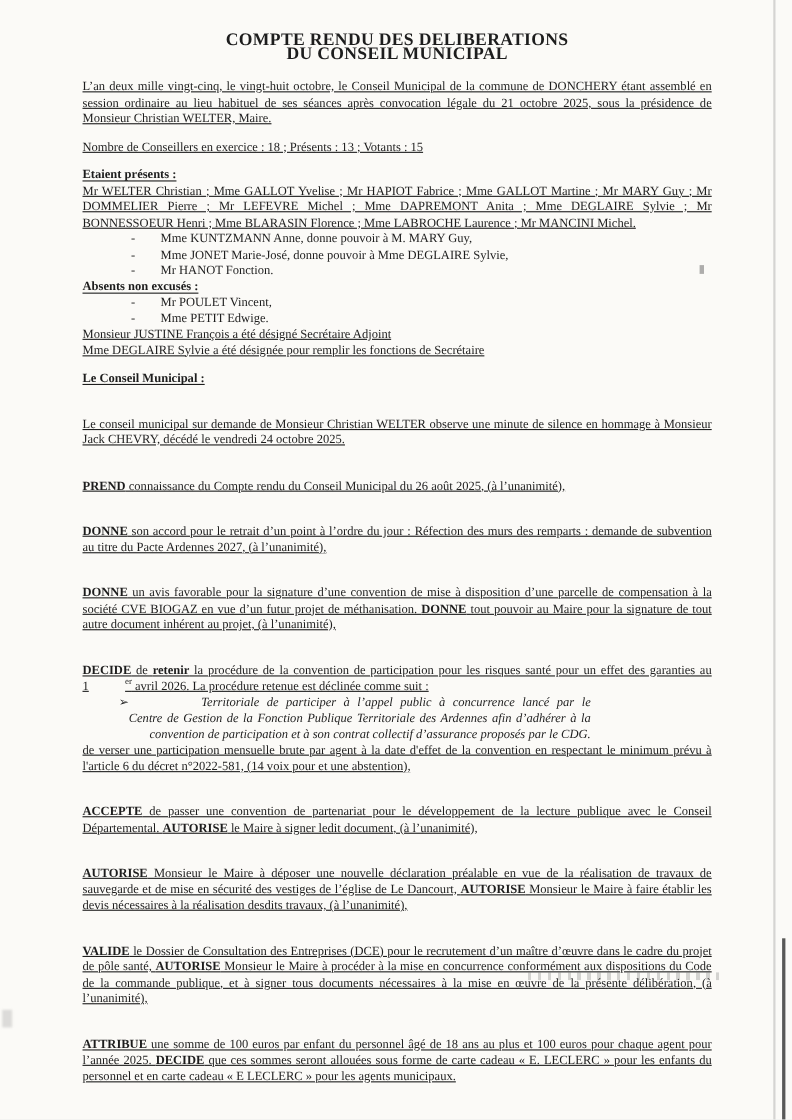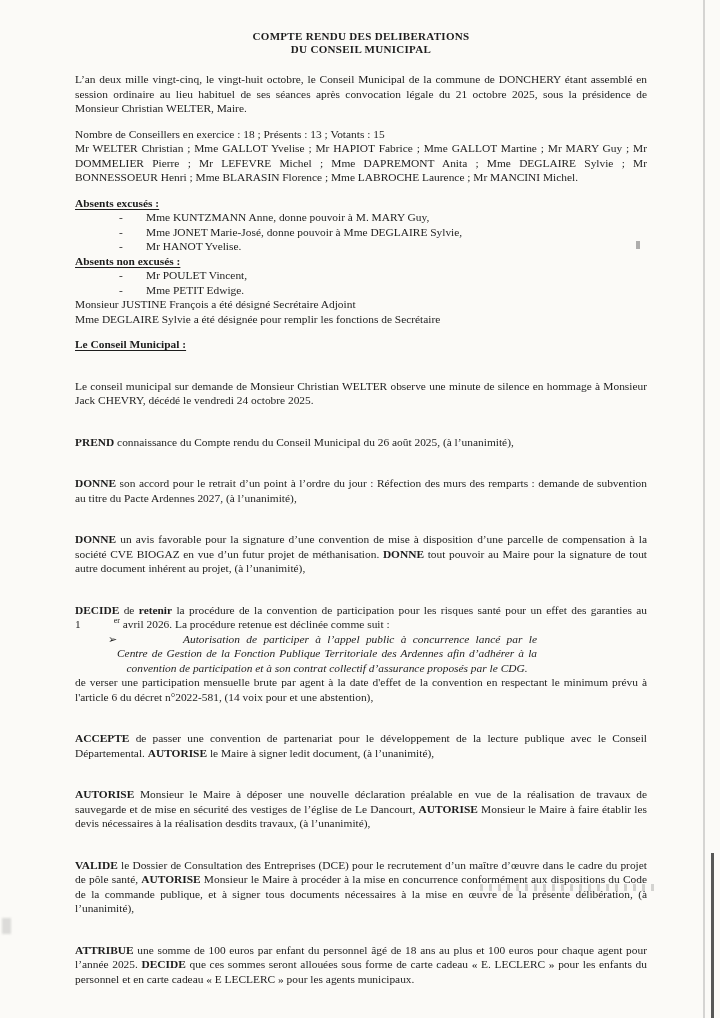--- a/index.html
+++ b/index.html
@@ -16,25 +16,25 @@
     position:absolute;
     left:75px;top:0;
     width:572px;
     font-size:11.4px;
     line-height:14.5px;
   }
   .title{
     padding-top:30px;
     text-align:center;
     font-weight:bold;
-    font-size:11px;
+    font-size:16px;
     line-height:13px;
     letter-spacing:0.3px;
   }
-  .para{margin:27px 0 0 0;text-align:justify;}
+  .para{margin:27px 0 0 0;text-align:justify;text-decoration:underline;}
   .m0{margin-top:0;}
   .mt8{margin-top:6px;}
   .mt13{margin-top:11px;}
   .mt16{margin-top:16px;}
   .mt22{margin-top:20px;}
   .heading{
     font-weight:bold;
     text-decoration:underline;
     text-underline-offset:2px;
     margin-top:11px;
@@ -47,21 +47,21 @@
   sup{font-size:8px;line-height:0;vertical-align:super;padding-left:33px;}
   
   .ind-line{
     position:relative;
     margin-left:42px;
     width:420px;
     font-style:italic;
   }
   .ind-line.l1{text-align:justify;text-align-last:justify;text-indent:66px;}
   .ind-line.l2{text-align:justify;text-align-last:justify;}
-  .ind-line.l3{text-align:center;}
+  .ind-line.l3{text-align:right;}
   .arrow-glyph{
     position:absolute;left:-9px;top:0;
     font-style:normal;
     text-indent:0;
     font-size:11px;
   }
   
   .scan-edge-light{
     position:absolute;left:703px;top:0;width:2px;height:1018px;
     background:rgba(125,125,125,0.30);
@@ -96,34 +96,34 @@
 
     <div class="title">
       <div>COMPTE RENDU DES DELIBERATIONS</div>
       <div>DU CONSEIL MUNICIPAL</div>
     </div>
 
     <p class="para mt16">L’an deux mille vingt-cinq, le vingt-huit octobre, le Conseil Municipal de la commune de DONCHERY étant assemblé en session ordinaire au lieu habituel de ses séances après convocation légale du 21 octobre 2025, sous la présidence de Monsieur Christian WELTER, Maire.</p>
 
     <p class="para mt13">Nombre de Conseillers en exercice : 18 ; Présents : 13 ; Votants : 15</p>
 
+    <div class="heading">Etaient présents :</div>
     <p class="para m0">Mr WELTER Christian ; Mme GALLOT Yvelise ; Mr HAPIOT Fabrice ; Mme GALLOT Martine ; Mr MARY Guy ; Mr DOMMELIER Pierre ; Mr LEFEVRE Michel ; Mme DAPREMONT Anita ; Mme DEGLAIRE Sylvie ; Mr BONNESSOEUR Henri ; Mme BLARASIN Florence ; Mme LABROCHE Laurence ; Mr MANCINI Michel.</p>
 
-    <div class="heading mt8">Absents excusés :</div>
     <div class="bullet">
       <span class="dash">-</span>
       <span>Mme KUNTZMANN Anne, donne pouvoir à M. MARY Guy,</span>
     </div>
     <div class="bullet">
       <span class="dash">-</span>
       <span>Mme JONET Marie-José, donne pouvoir à Mme DEGLAIRE Sylvie,</span>
     </div>
     <div class="bullet">
       <span class="dash">-</span>
-      <span>Mr HANOT Yvelise.</span>
+      <span>Mr HANOT Fonction.</span>
     </div>
 
     <div class="heading m0">Absents non excusés :</div>
     <div class="bullet">
       <span class="dash">-</span>
       <span>Mr POULET Vincent,</span>
     </div>
     <div class="bullet">
       <span class="dash">-</span>
       <span>Mme PETIT Edwige.</span>
@@ -138,21 +138,21 @@
 
     <p class="para"><span class="b">PREND</span><span> connaissance du Compte rendu du Conseil Municipal du 26 août 2025, (à l’unanimité),</span></p>
 
     <p class="para"><span class="b">DONNE</span><span> son accord pour le retrait d’un point à l’ordre du jour : Réfection des murs des remparts : demande de subvention au titre du Pacte Ardennes 2027, (à l’unanimité),</span></p>
 
     <p class="para"><span class="b">DONNE</span><span> un avis favorable pour la signature d’une convention de mise à disposition d’une parcelle de compensation à la société CVE BIOGAZ en vue d’un futur projet de méthanisation. </span><span class="b">DONNE</span><span> tout pouvoir au Maire pour la signature de tout autre document inhérent au projet, (à l’unanimité),</span></p>
 
 
     <p class="para"><span class="b">DECIDE</span><span> de </span><span class="b">retenir</span><span> la procédure de la convention de participation pour les risques santé pour un effet des garanties au 1</span><sup>er</sup><span> avril 2026. La procédure retenue est déclinée comme suit :</span></p>
     <div class="ind-line l1">
-      <span class="arrow-glyph">➢</span><span>Autorisation de participer à l’appel public à concurrence lancé par le</span>
+      <span class="arrow-glyph">➢</span><span>Territoriale de participer à l’appel public à concurrence lancé par le</span>
     </div>
     <div class="ind-line l2">Centre de Gestion de la Fonction Publique Territoriale des Ardennes afin d’adhérer à la</div>
     <div class="ind-line l3"><span class="i">convention de participation et à son contrat collectif d’assurance proposés par </span><span>le </span><span class="i">CDG.</span></div>
     <p class="para m0">de verser une participation mensuelle brute par agent à la date d'effet de la convention en respectant le minimum prévu à l'article 6 du décret n°2022-581, (14 voix pour et une abstention),</p>
 
     <p class="para"><span class="b">ACCEPTE</span><span> de passer une convention de partenariat pour le développement de la lecture publique avec le Conseil Départemental. </span><span class="b">AUTORISE</span><span> le Maire à signer ledit document, (à l’unanimité),</span></p>
 
     <p class="para"><span class="b">AUTORISE</span><span> Monsieur le Maire à déposer une nouvelle déclaration préalable en vue de la réalisation de travaux de sauvegarde et de mise en sécurité des vestiges de l’église de Le Dancourt, </span><span class="b">AUTORISE</span><span> Monsieur le Maire à faire établir les devis nécessaires à la réalisation desdits travaux, (à l’unanimité),</span></p>
 
     <p class="para"><span class="b">VALIDE</span><span> le Dossier de Consultation des Entreprises (DCE) pour le recrutement d’un maître d’œuvre dans le cadre du projet de pôle santé, </span><span class="b">AUTORISE</span><span> Monsieur le Maire à procéder à la mise en concurrence conformément aux dispositions du Code de la commande publique, et à signer tous documents nécessaires à la mise en œuvre de la présente délibération, (à l’unanimité),</span></p>

